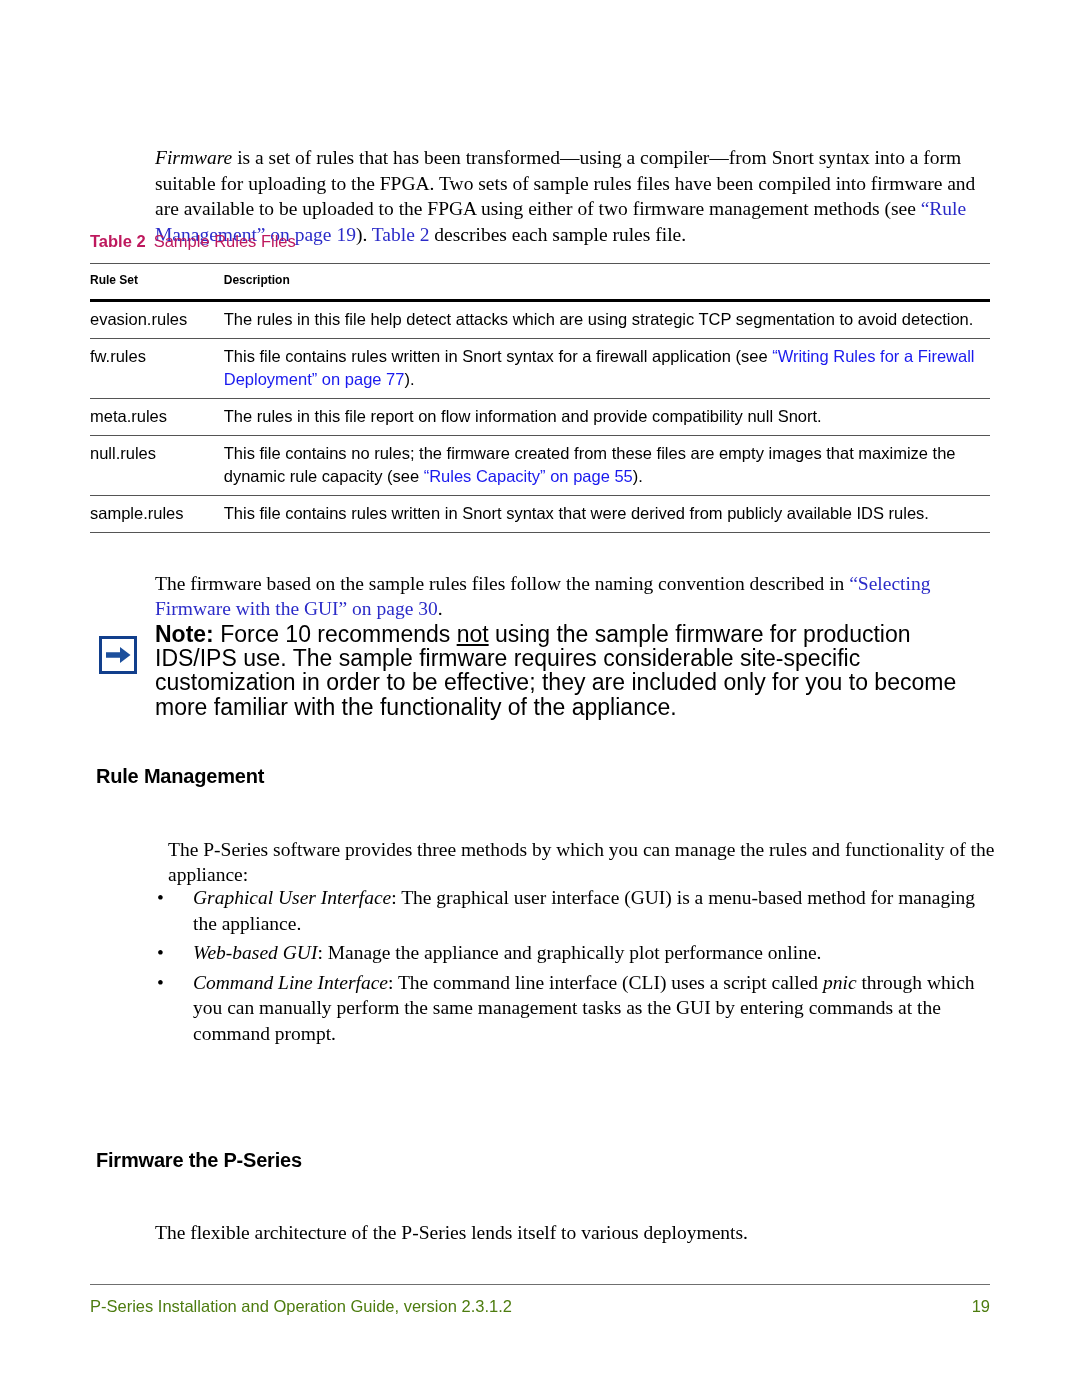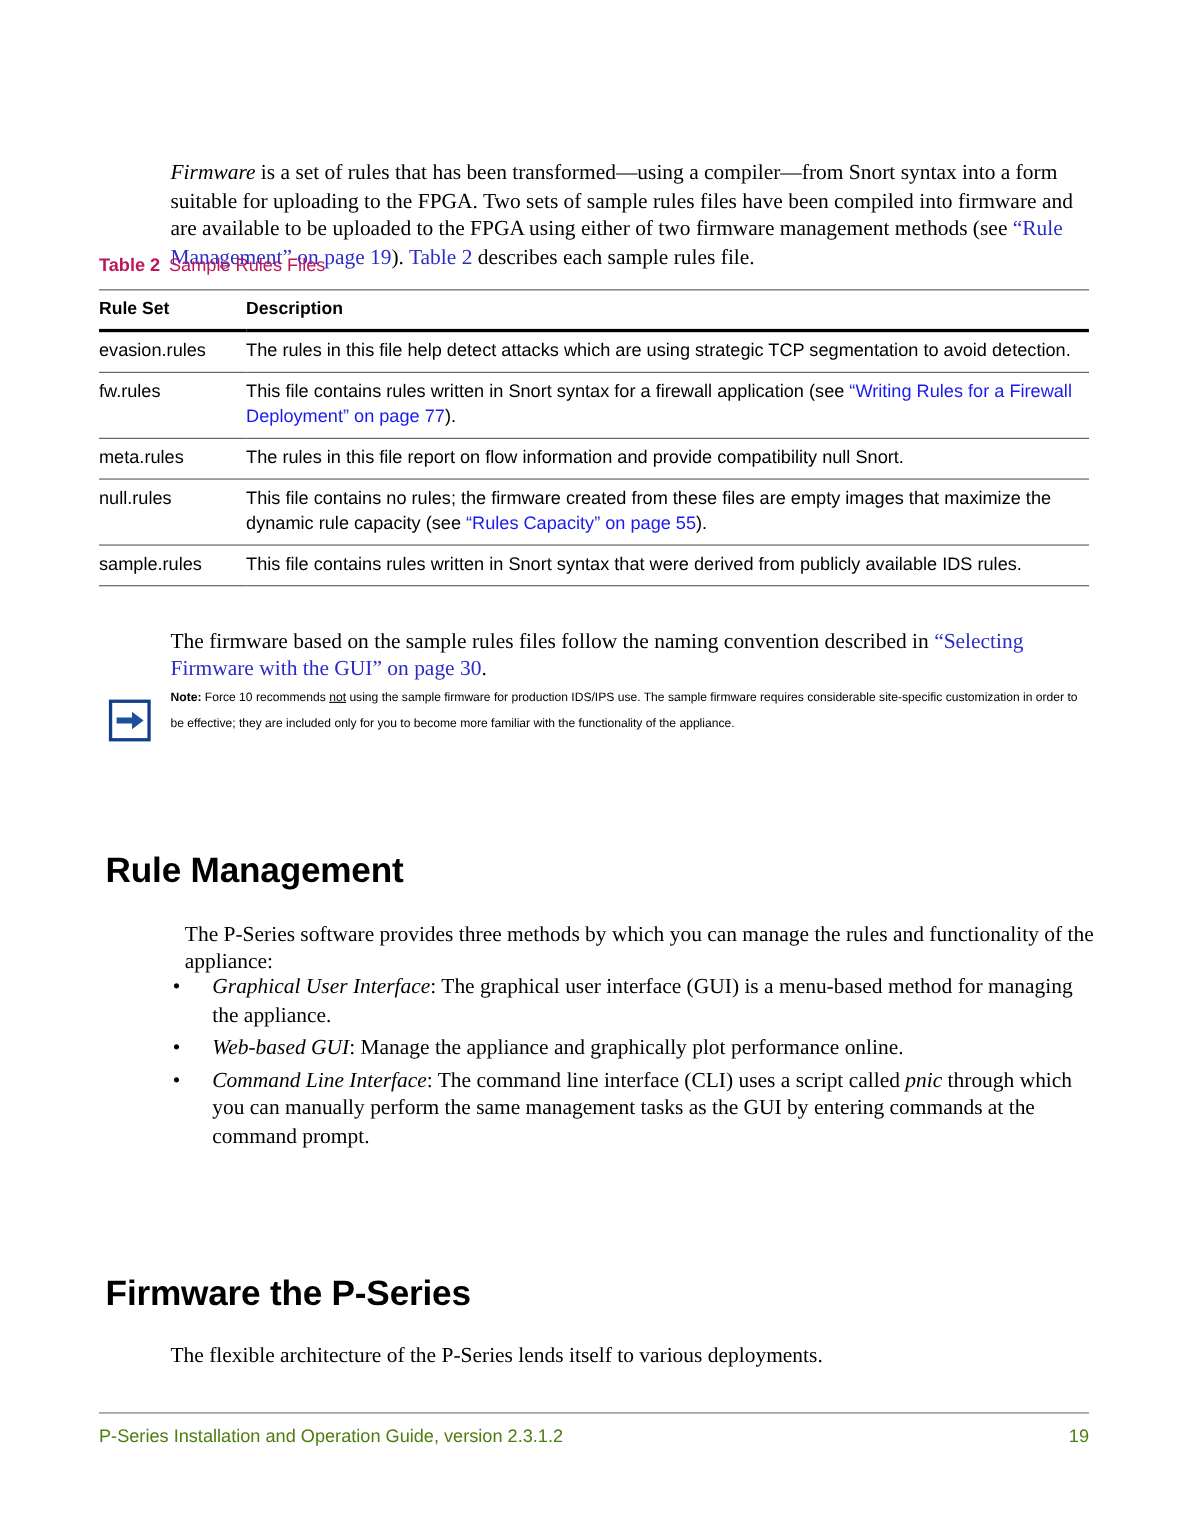--- a/index.html
+++ b/index.html
@@ -69,21 +69,21 @@
     top: 263px;
     width: 900px;
     border-collapse: collapse;
     font-family: "Liberation Sans", "DejaVu Sans", sans-serif;
     font-size: 16.5px;
     line-height: 23px;
   }
   #rules-table thead th {
     text-align: left;
     font-weight: bold;
-    font-size: 16px;
+    font-size: 12px;
     padding: 5px 0 7px 0;
     border-top: 1.4px solid #555;
     border-bottom: 3.2px solid #000;
     vertical-align: top;
   }
   #rules-table tbody td {
     vertical-align: top;
     padding: 6px 0 7px 0;
     border-bottom: 1.4px solid #555;
   }
@@ -116,32 +116,32 @@
     height: 38px;
     box-sizing: border-box;
     border: 3px solid #123f8c;
     background: #ffffff;
   }
   #note-icon svg { display: block; }
   #note-text {
     margin-left: 56px;
     width: 834px;
     font-family: "Liberation Sans", "DejaVu Sans", sans-serif;
-    font-size: 11px;
+    font-size: 23px;
     line-height: 24.2px;
   }
   #note-text .note-label { font-weight: bold; }
   #note-text .underline { text-decoration: underline; }
 
   
   .h1-heading {
     position: absolute;
     font-family: "Liberation Sans", "DejaVu Sans", sans-serif;
     font-weight: bold;
-    font-size: 32px;
+    font-size: 20px;
     letter-spacing: -0.2px;
     color: #000;
     white-space: nowrap;
   }
   #heading-rule-management { left: 96px; top: 752px; }
   #heading-deploying       { left: 96px; top: 1136px; }
 
   
   #rule-management-intro {
     position: absolute;

